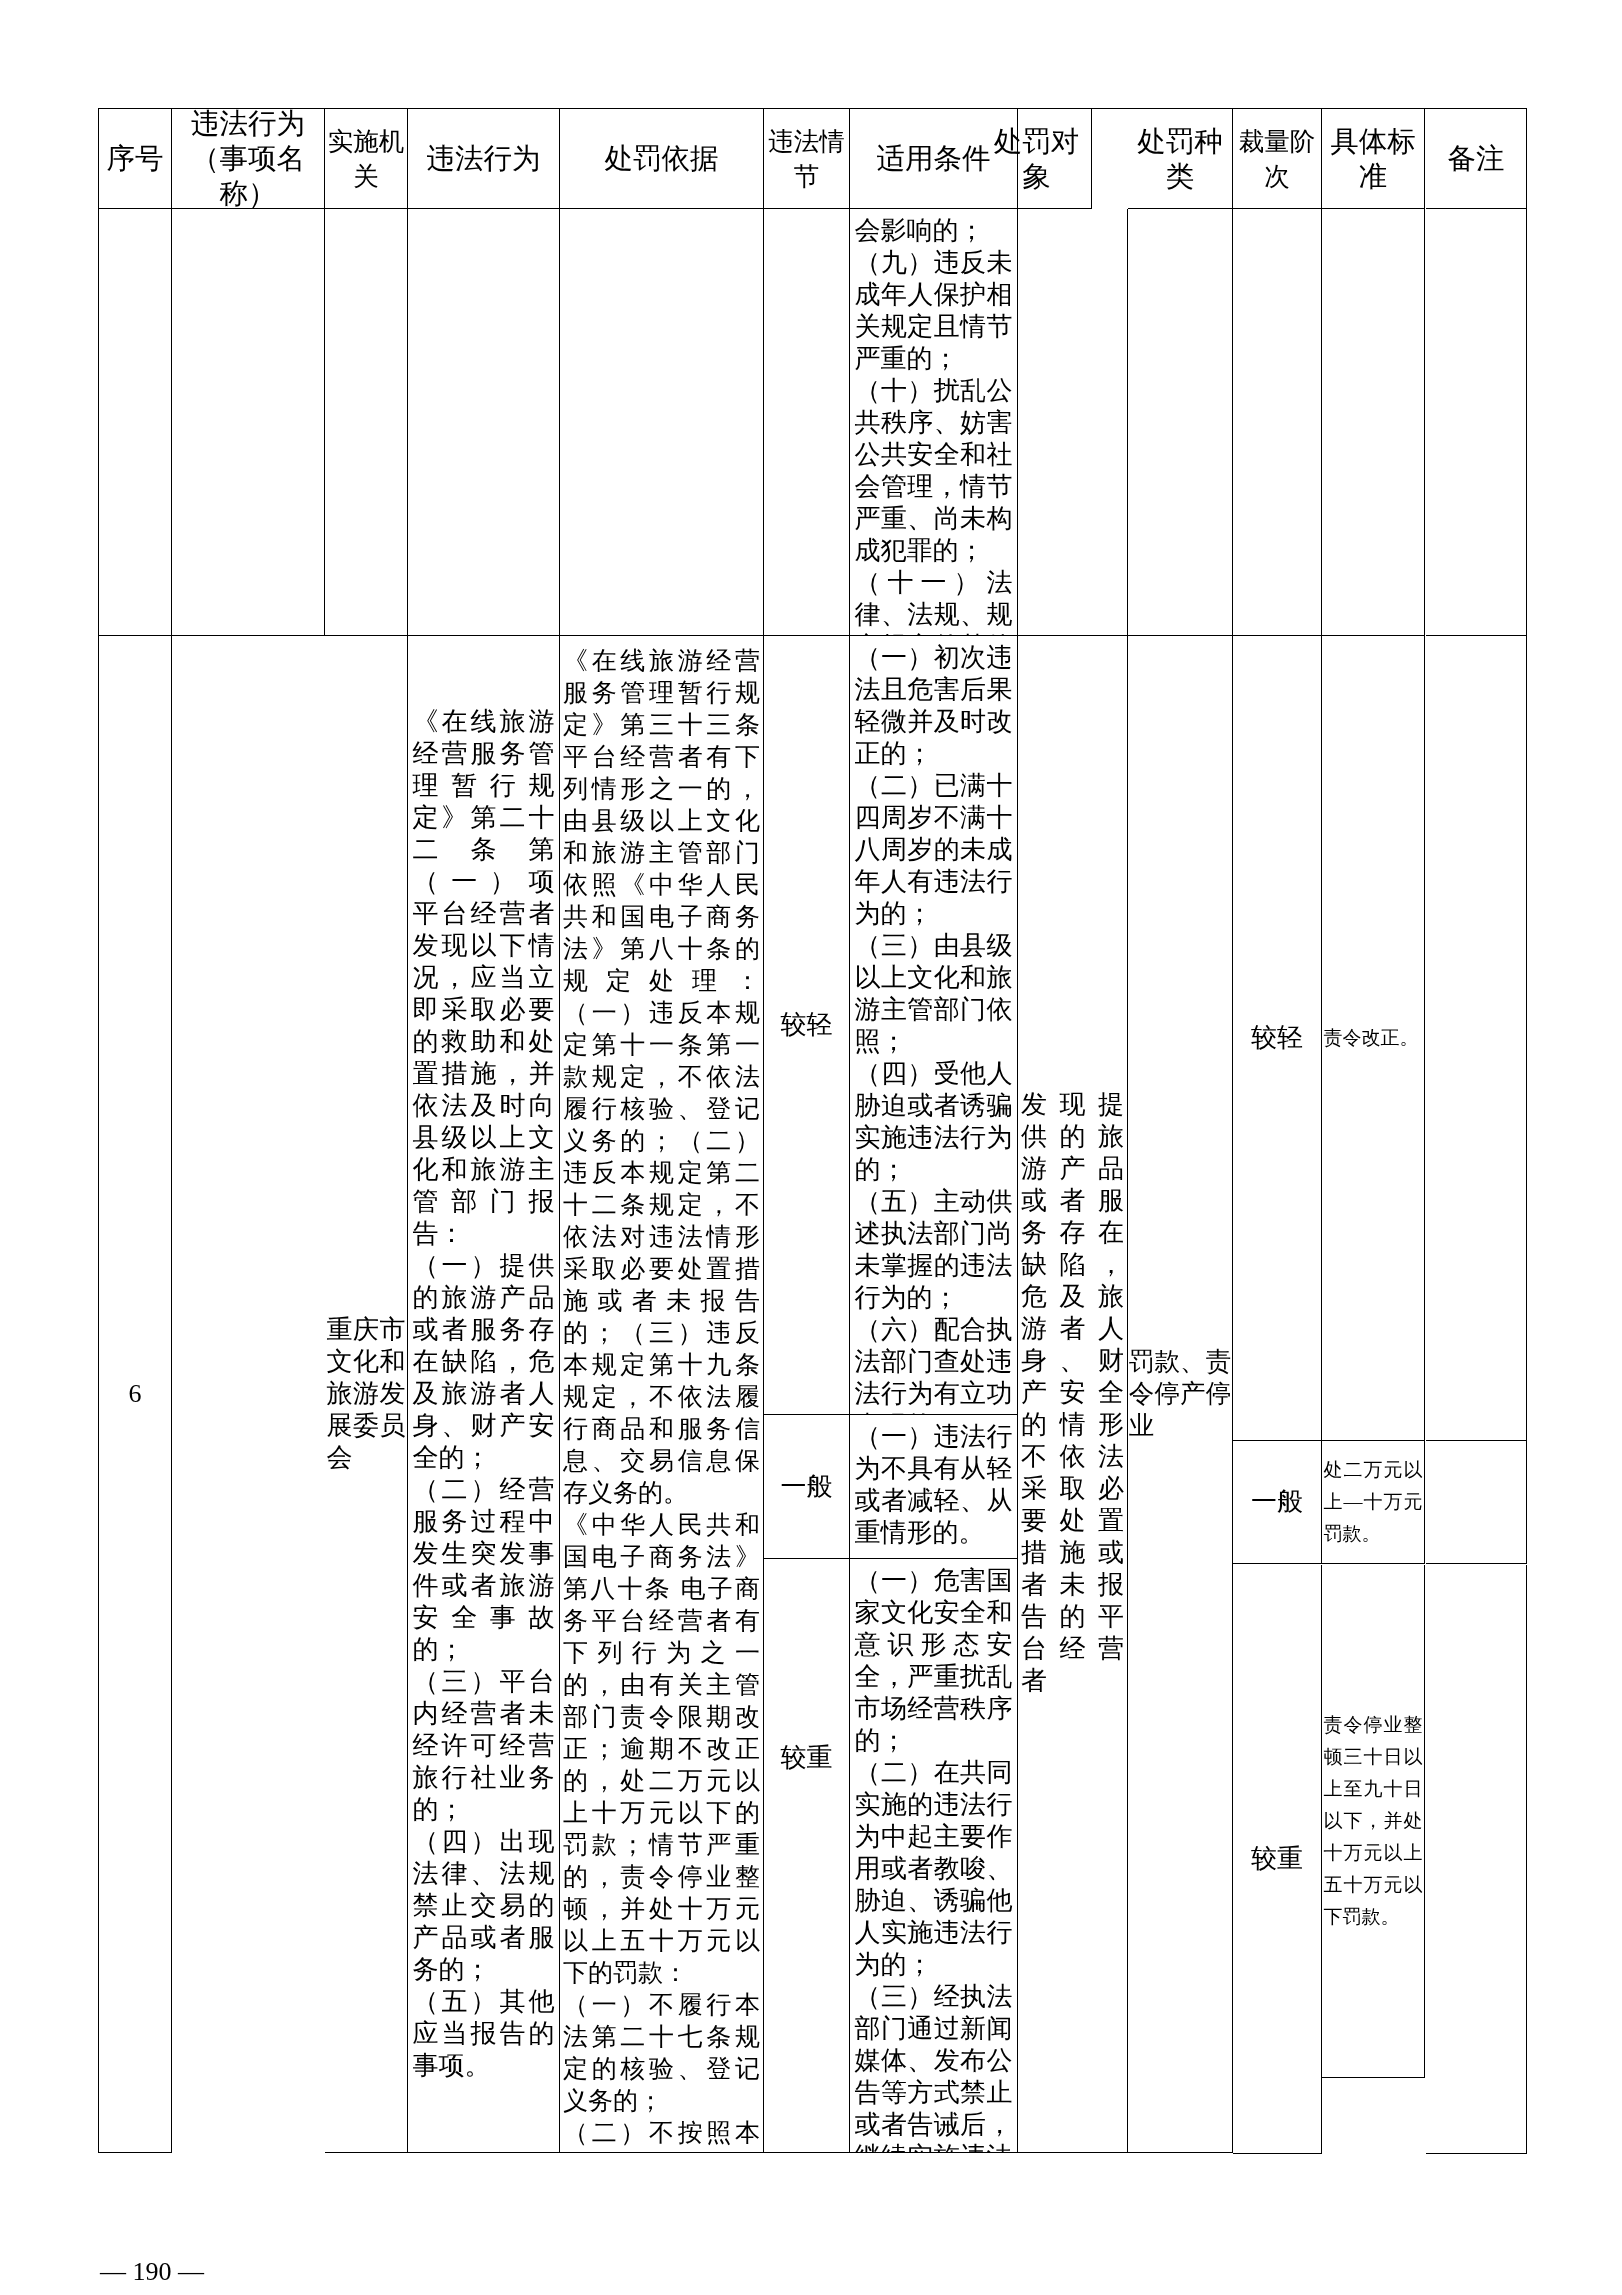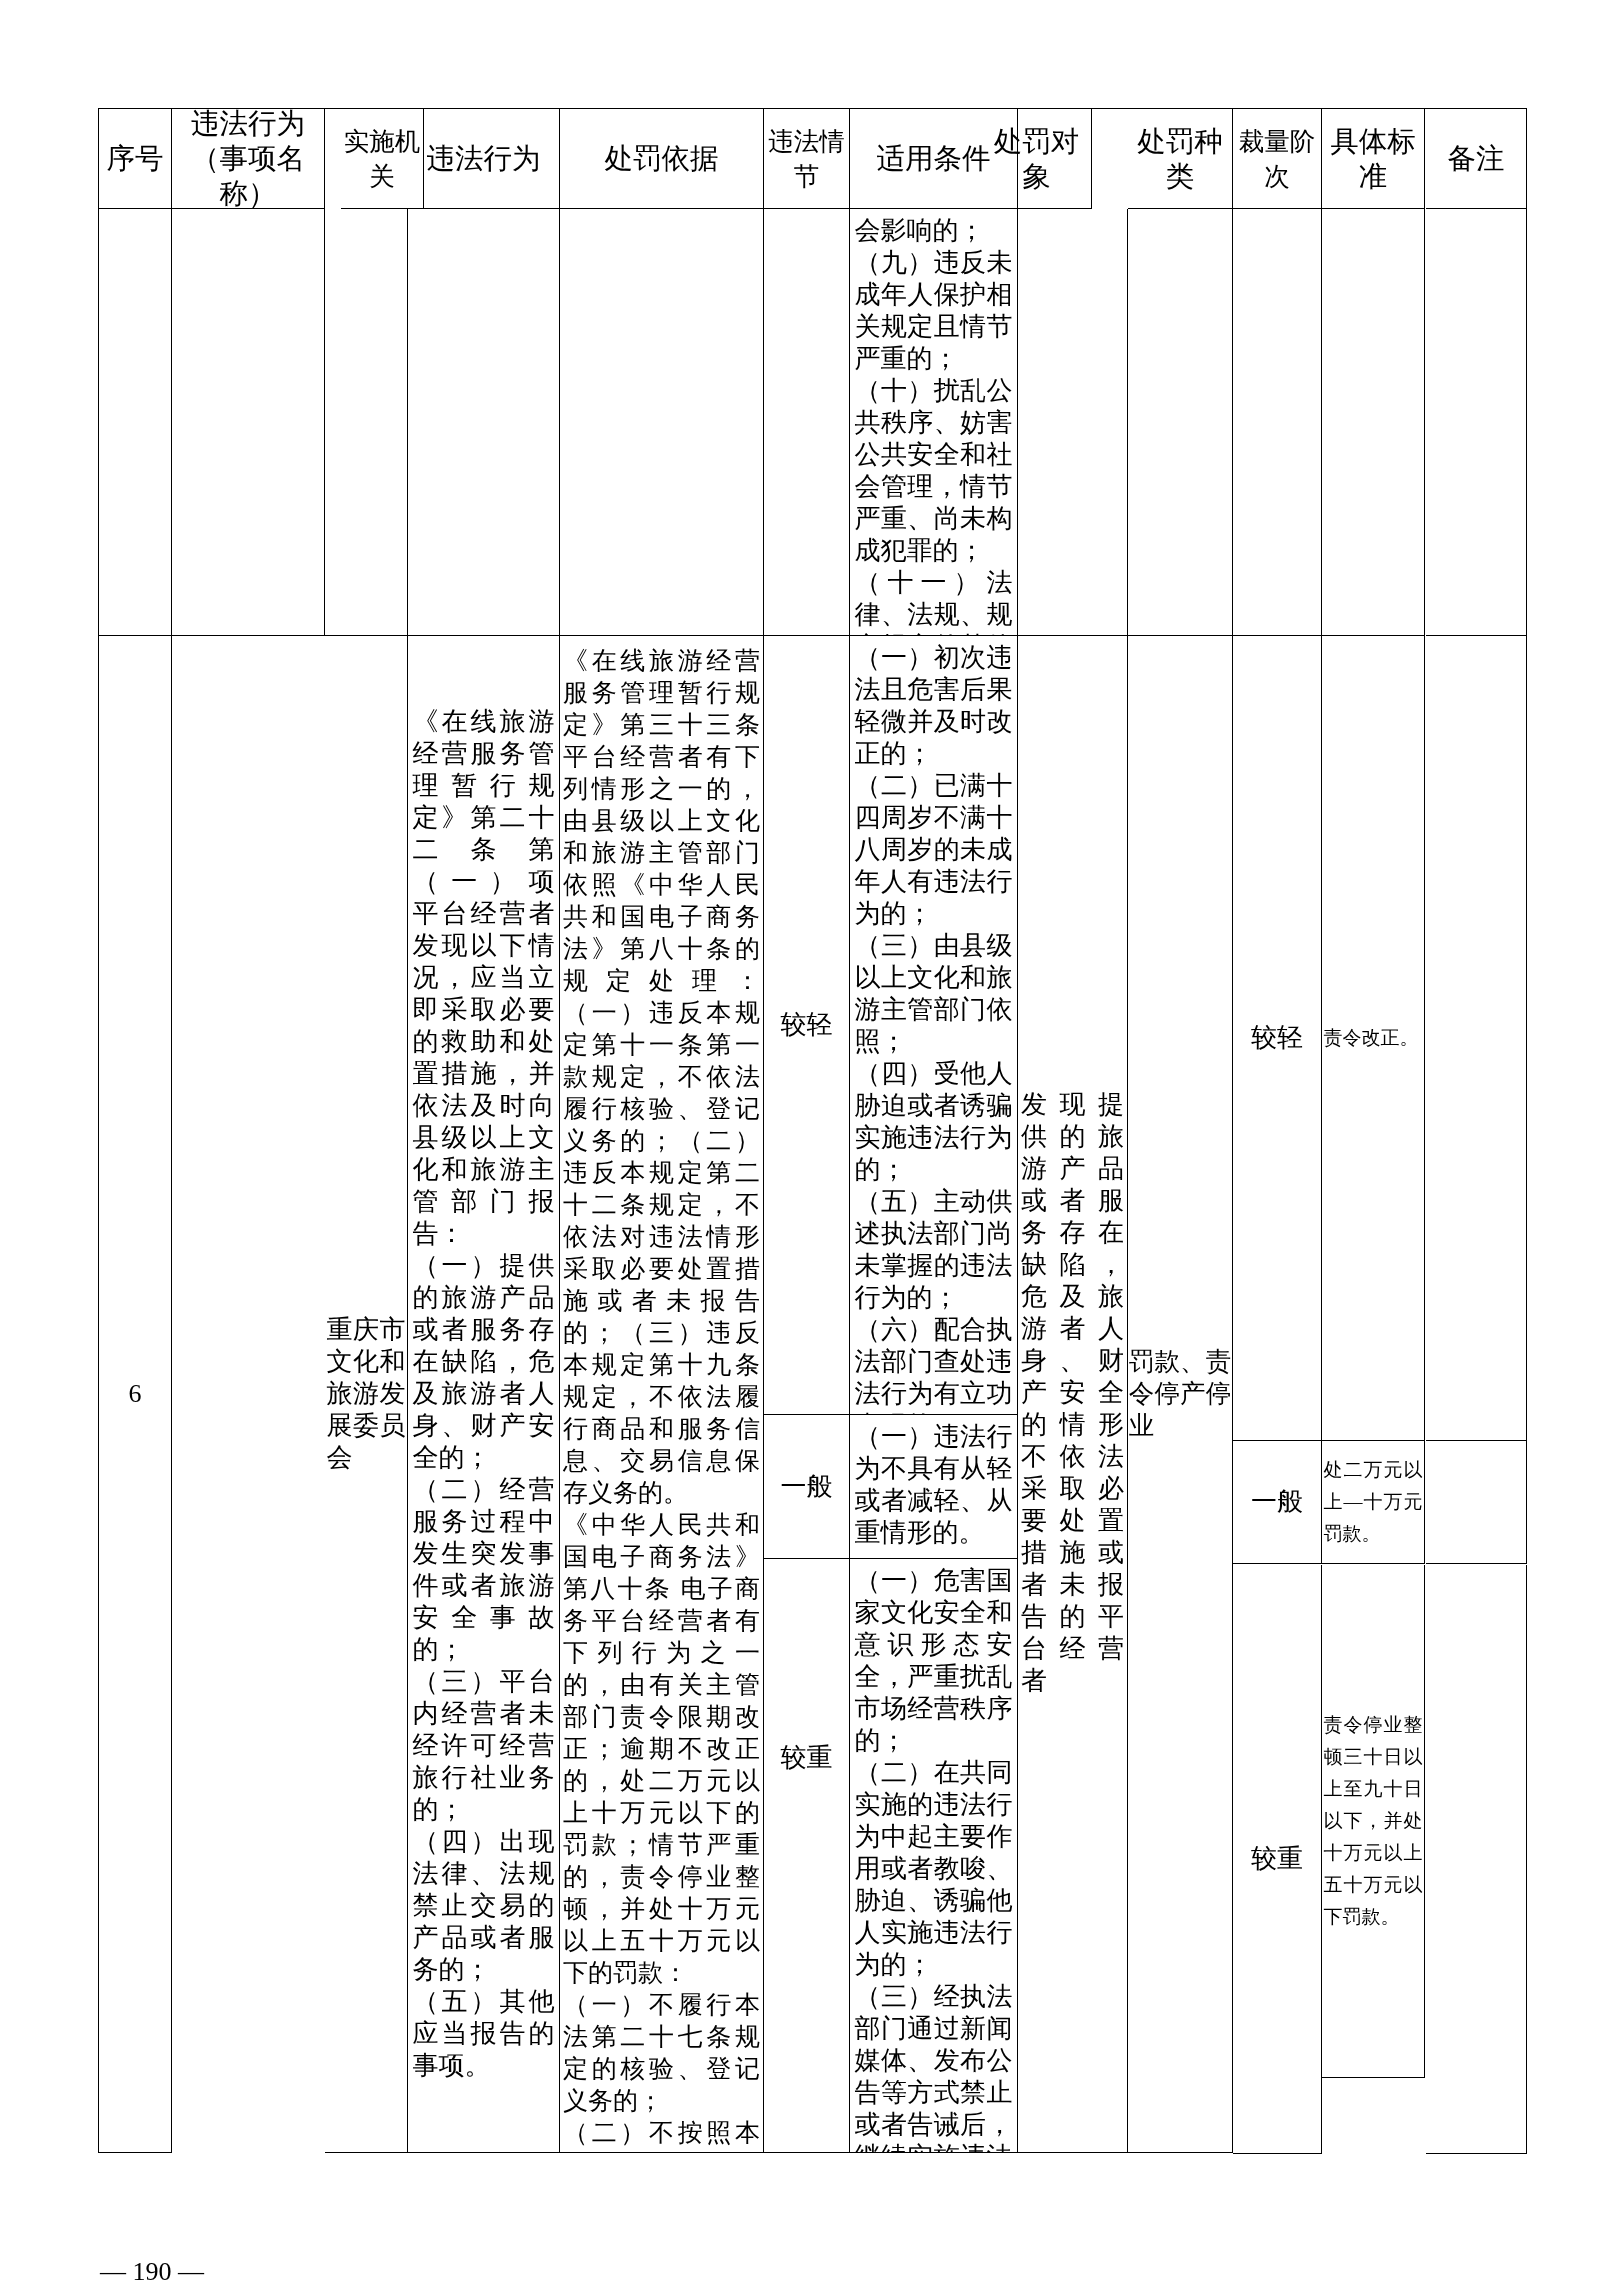--- a/index.html
+++ b/index.html
@@ -48,21 +48,21 @@
 </style>
 </head>
 <body>
 
 <div class="page">
 
   <div class="tbl">
 
     <div class="cell hdr" style="left:0;top:0;width:73px;height:100px">序号</div>
     <div class="cell hdr" style="left:73px;top:0;width:153px;height:100px">违法行为（事项名称）</div>
-    <div class="cell hdr hdr-sm" style="left:242px;top:0;width:83px;height:100px">实施机关</div>
+    <div class="cell hdr hdr-sm" style="left:226px;top:0;width:83px;height:100px">实施机关</div>
     <div class="cell hdr" style="left:309px;top:0;width:152px;height:100px">违法行为</div>
     <div class="cell hdr" style="left:461px;top:0;width:204px;height:100px">处罚依据</div>
     <div class="cell hdr hdr-sm" style="left:665px;top:0;width:86px;height:100px">违法情节</div>
     <div class="cell hdr" style="left:751px;top:0;width:168px;height:100px">适用条件</div>
     <div class="cell hdr" style="left:883px;top:0;width:110px;height:100px">处罚对象</div>
     <div class="cell hdr" style="left:1029px;top:0;width:105px;height:100px">处罚种类</div>
     <div class="cell hdr hdr-sm" style="left:1134px;top:0;width:89px;height:100px">裁量阶次</div>
     <div class="cell hdr" style="left:1223px;top:0;width:103px;height:100px">具体标准</div>
     <div class="cell hdr" style="left:1327px;top:0;width:101px;height:100px">备注</div>
 

